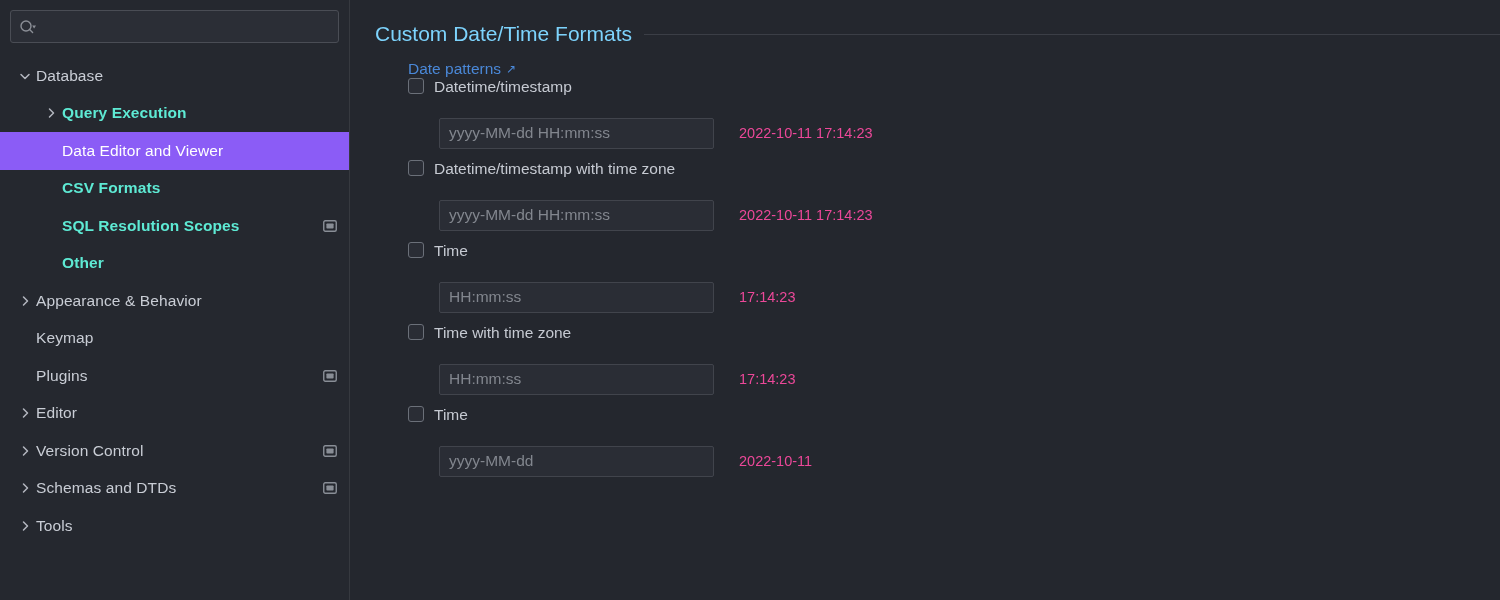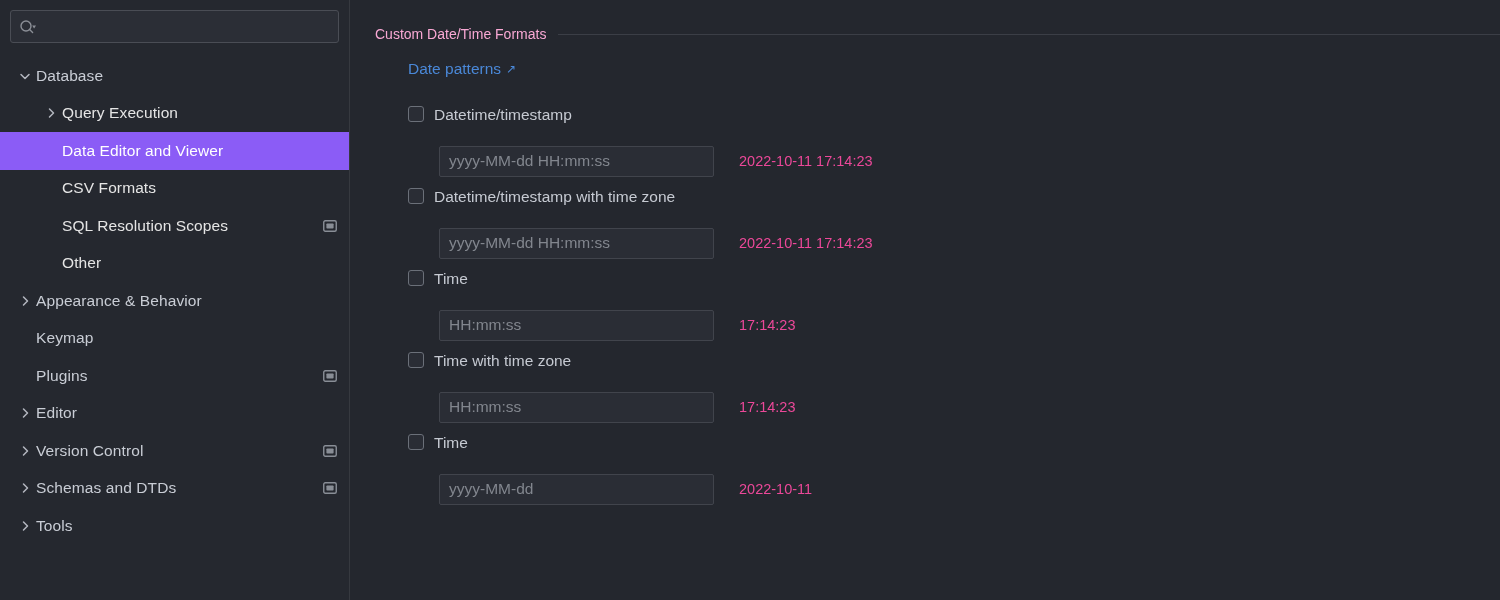--- a/index.html
+++ b/index.html
@@ -49,50 +49,51 @@
   }
   .tree-row.selected { background: #8b5cf6; }
   .chev {
     width: 22px; flex: 0 0 22px;
     display: flex; align-items: center; justify-content: center;
     color: #b4b8c0;
   }
   .chev.empty { visibility: hidden; }
   .tree-label {
     font-size: 15.5px;
-    color: #e5e5e5;
+    color: #5eead4;
     letter-spacing: .1px;
+    font-weight: bold;
   }
   .tree-row.level0 .tree-label { font-weight: normal; color: #c9cdd5; }
   .tree-row.level0 .chev { margin-left: 14px; }
   .tree-row.level1 .chev { margin-left: 40px; }
   .tree-row.selected .tree-label { color: #ffffff; font-weight: normal; }
   .badge-icon { margin-left: auto; display: flex; align-items: center; opacity: .85; }
 
   
   .main {
     flex: 1; height: 600px;
     background: #24272e;
     position: relative;
     overflow: hidden;
   }
   .section-head {
     display: flex; align-items: center;
     padding: 22px 0 0 25px;
     height: 46px;
   }
   .section-title {
-    font-size: 14px; color: #f9a8d4;
+    font-size: 21px; color: #7dd3fc;
     white-space: nowrap; padding-right: 12px;
   }
   .section-rule { flex: 1; height: 1px; background: #3b3e46; }
 
   .content { padding-left: 58px; padding-top: 14px; }
 
-  .link-row { margin-bottom: 28px; }
+  .link-row { margin-bottom: 0; }
   .ext-link {
     color: #4a88d8; font-size: 15.5px;
     text-decoration: none; cursor: pointer;
     display: inline-flex; align-items: center; gap: 5px;
   }
   .ext-arrow { font-size: 12px; color: #4a88d8; }
 
   .field-group { margin-bottom: 4px; }
   .cb-row { display: flex; align-items: flex-start; height: 32px; gap: 10px; }
   .checkbox {

